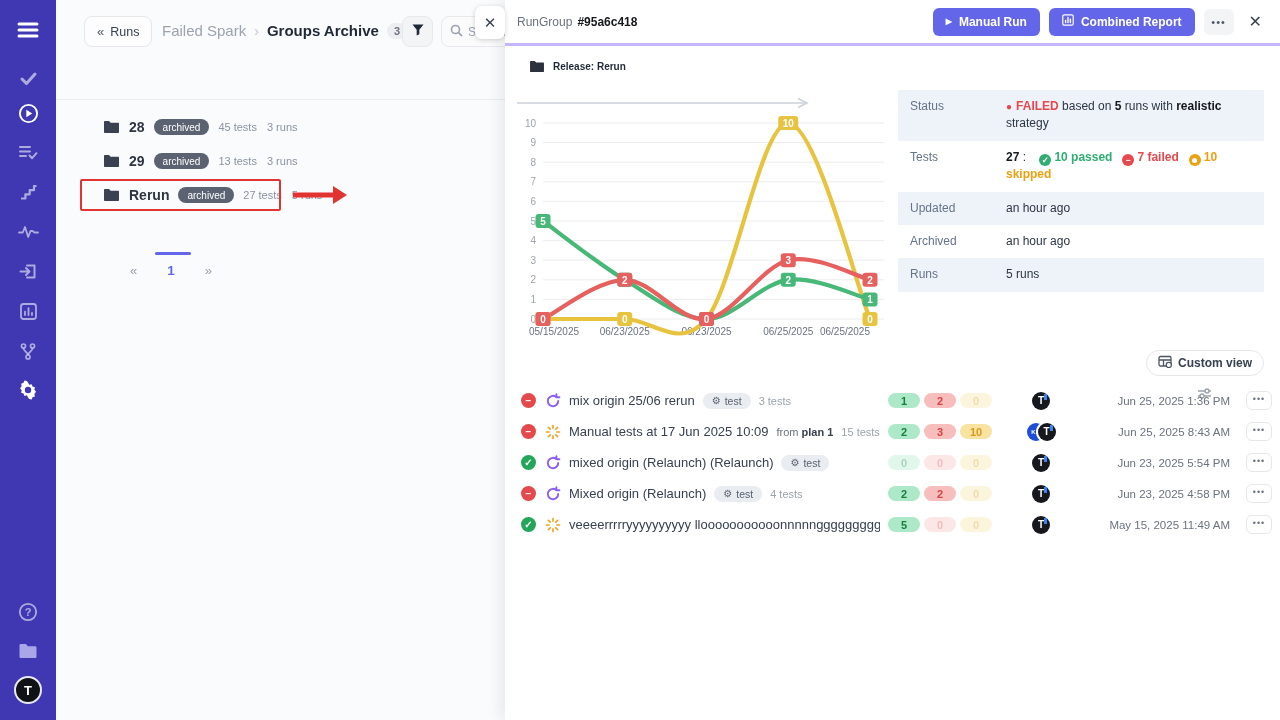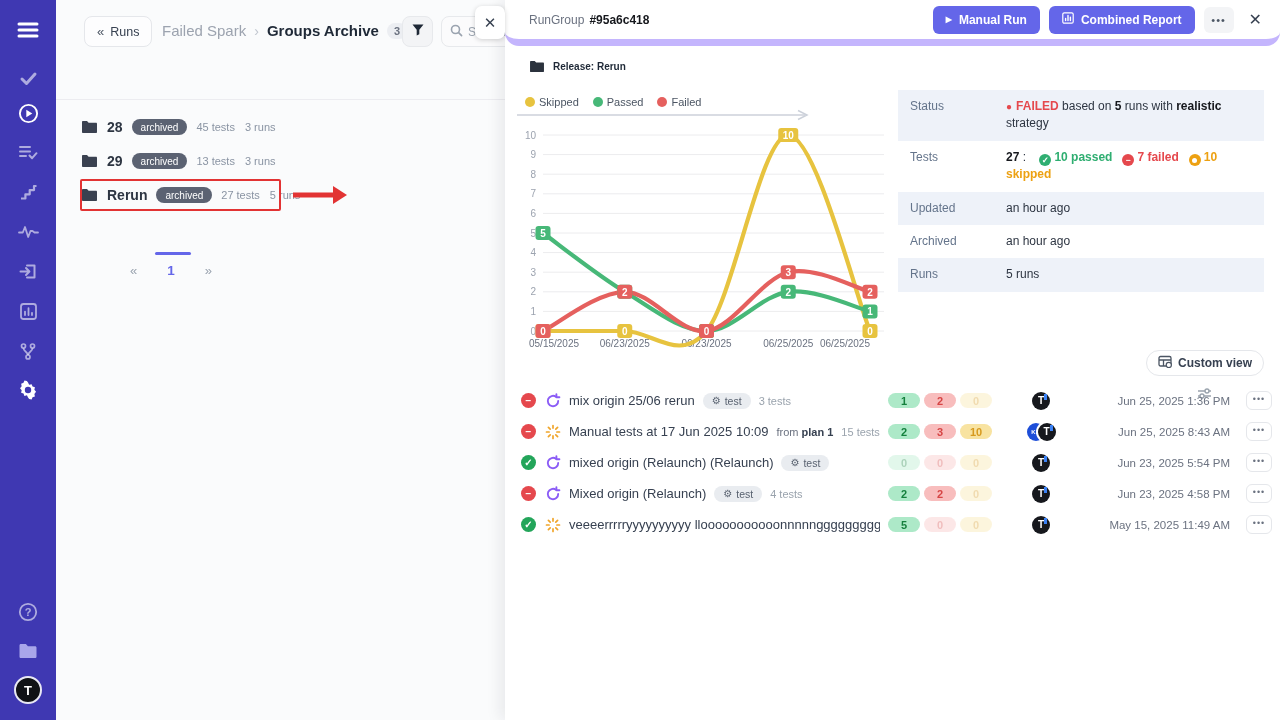--- a/index.html
+++ b/index.html
@@ -37,21 +37,21 @@
     background:#f3f4f6; border:1px solid #e7e9ec; border-radius:8px; display:flex;
     align-items:center; justify-content:center; cursor:pointer; }
   .search-box { position:absolute; left:385px; top:16px; width:110px; height:31px;
     background:#fbfbfc; border:1px solid #e7e9ec; border-radius:8px; display:flex;
     align-items:center; gap:5px; padding:0 8px; }
   .search-box input { border:none; outline:none; background:transparent; width:70px;
     font-size:12px; color:#374151; font-family:"Liberation Sans", sans-serif; }
   .search-box input::placeholder { color:#9aa3af; }
 
   .groups { position:absolute; left:0; top:110px; right:0; }
-  .group-row { height:34px; display:flex; align-items:center; gap:9px; padding-left:25px;
+  .group-row { height:34px; display:flex; align-items:center; gap:9px; padding-left:47px;
     cursor:pointer; }
   .group-name { font-size:14px; color:#2d3542; font-weight:bold; }
   .badge-archived { background:#5b6272; color:#fff; font-size:10px; border-radius:9px;
     padding:2.5px 9px; }
   .group-meta { font-size:11px; color:#8a94a3; display:flex; gap:10px; }
 
   .pagination { position:absolute; left:0; top:250px; width:230px; text-align:center; }
   .page-indicator { position:absolute; left:99px; top:2px; width:36px; height:3px;
     background:#6466e9; border-radius:2px; }
   .page-row { display:flex; justify-content:center; gap:30px; padding-top:13px;
@@ -65,21 +65,21 @@
   .anno-arrow { position:absolute; left:291px; top:184px; z-index:30; pointer-events:none; }
 
   
   .drawer { position:absolute; left:505px; top:0; width:775px; height:720px; background:#fff;
     z-index:40; box-shadow:-5px 0 14px rgba(20,20,40,.08); }
   .close-card { position:absolute; left:475px; top:6px; width:30px; height:33px; background:#fff;
     border-radius:7px; box-shadow:0 1px 5px rgba(0,0,0,.18); z-index:60; display:flex;
     align-items:center; justify-content:center; font-size:15px; color:#374151; cursor:pointer; }
 
   .dr-header { position:absolute; left:0; top:0; right:0; height:46px;
-    border-bottom:7px solid #c4b5fd; display:flex; align-items:center; padding:0 18px 0 24px;border-radius:14px; }
+    border-bottom:3px solid #c4b5fd; display:flex; align-items:center; padding:0 18px 0 12px; }
   .dr-id-label { font-size:12px; color:#6b7280; }
   .dr-id { font-size:12px; color:#16181d; font-weight:bold; margin-left:5px; }
   .dr-actions { margin-left:auto; display:flex; align-items:center; gap:9px; }
   .btn-indigo { background:#6466e9; color:#fff; font-size:12px; font-weight:bold;
     border:none; border-radius:6px; height:28px; padding:0 13px; display:flex;
     align-items:center; gap:7px; cursor:pointer; font-family:"Liberation Sans", sans-serif; }
   .btn-more { background:#f3f4f6; border:none; border-radius:6px; height:26px; width:30px;
     color:#4b5563; font-size:11px; letter-spacing:1px; cursor:pointer; }
   .dr-close { font-size:16px; color:#374151; cursor:pointer; margin-left:6px; }
 
@@ -344,34 +344,20 @@
   <div class="dr-title">
     <span>
       <svg class="folder-ic" width="16" height="13" viewBox="0 0 17 14">
           <path d="M1 2c0-.6.5-1 1-1h4l1.6 1.7H15c.6 0 1 .5 1 1V12c0 .6-.4 1-1 1H2c-.5 0-1-.4-1-1z" fill="#2b323d"></path>
         </svg>
     </span>
     <span>Release: Rerun</span>
   </div>
 
   <div class="chart-wrap">
-    <div class="legend" id="chart-legend">
-        <span class="legend-item">
-          <span class="legend-dot" style="background: rgb(231, 195, 63);"></span>
-          <span>Skipped</span>
-        </span>
-        <span class="legend-item">
-          <span class="legend-dot" style="background: rgb(71, 184, 120);"></span>
-          <span>Passed</span>
-        </span>
-        <span class="legend-item">
-          <span class="legend-dot" style="background: rgb(229, 96, 94);"></span>
-          <span>Failed</span>
-        </span>
-      </div>
     <svg class="legend-arrow" width="296" height="12" viewBox="0 0 296 12">
       <path d="M0 6h288" stroke="#ccd1da" stroke-width="1.5"></path>
       <path d="M281 1.5L290 6l-9 4.5" stroke="#ccd1da" stroke-width="1.5" fill="none"></path>
     </svg>
     <svg id="chart-svg" width="375" height="232">
         <line x1="30" y1="210" x2="371" y2="210" stroke="#ececee" stroke-width="1"></line>
         <text x="23" y="213.5" text-anchor="end" font-size="10" fill="#9ca3af" font-family="Liberation Sans, sans-serif">0</text>
         <line x1="30" y1="190.4" x2="371" y2="190.4" stroke="#ececee" stroke-width="1"></line>
         <text x="23" y="193.9" text-anchor="end" font-size="10" fill="#9ca3af" font-family="Liberation Sans, sans-serif">1</text>
         <line x1="30" y1="170.8" x2="371" y2="170.8" stroke="#ececee" stroke-width="1"></line>

